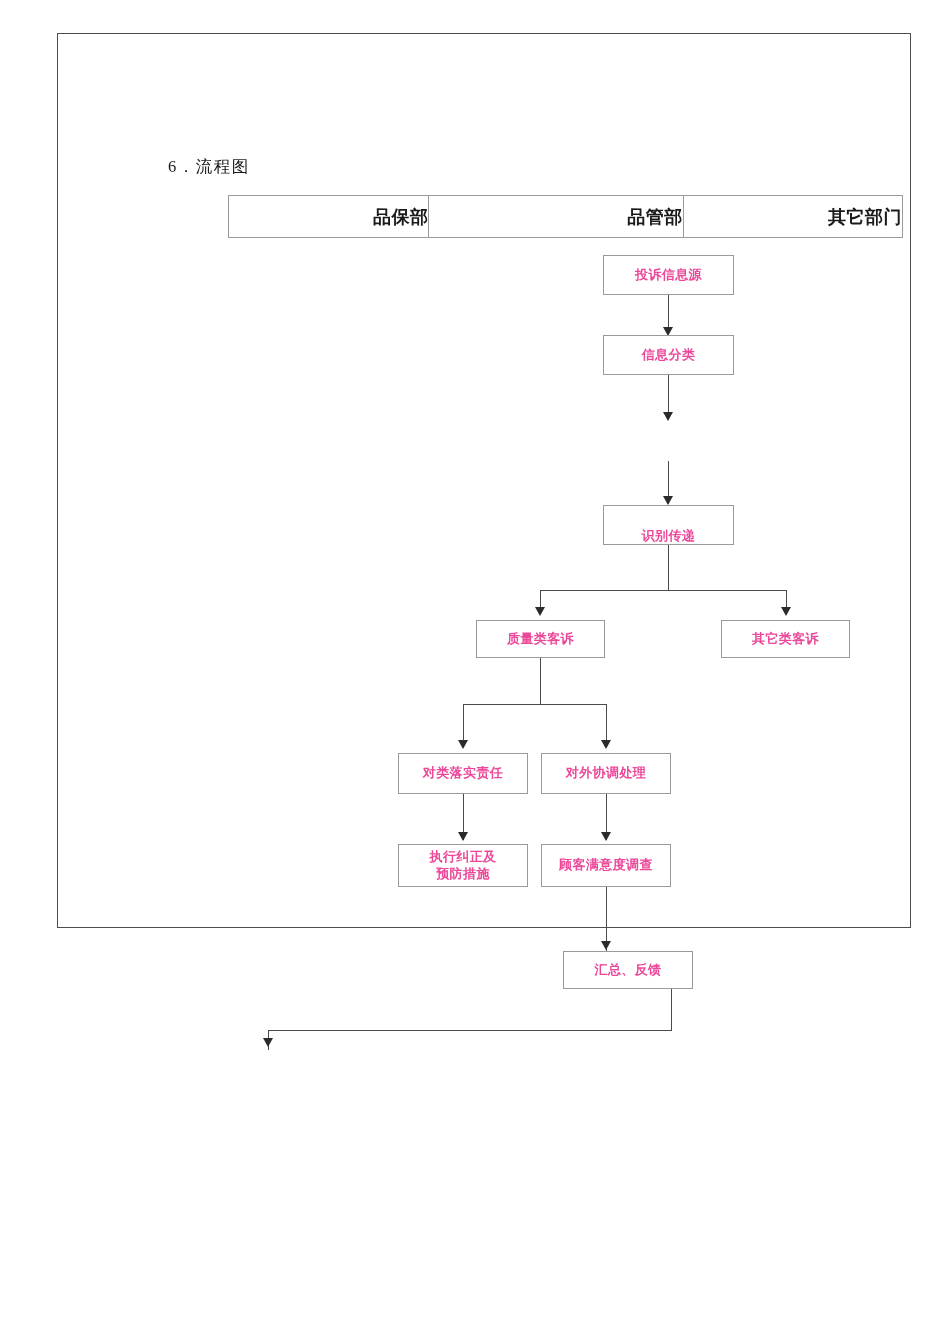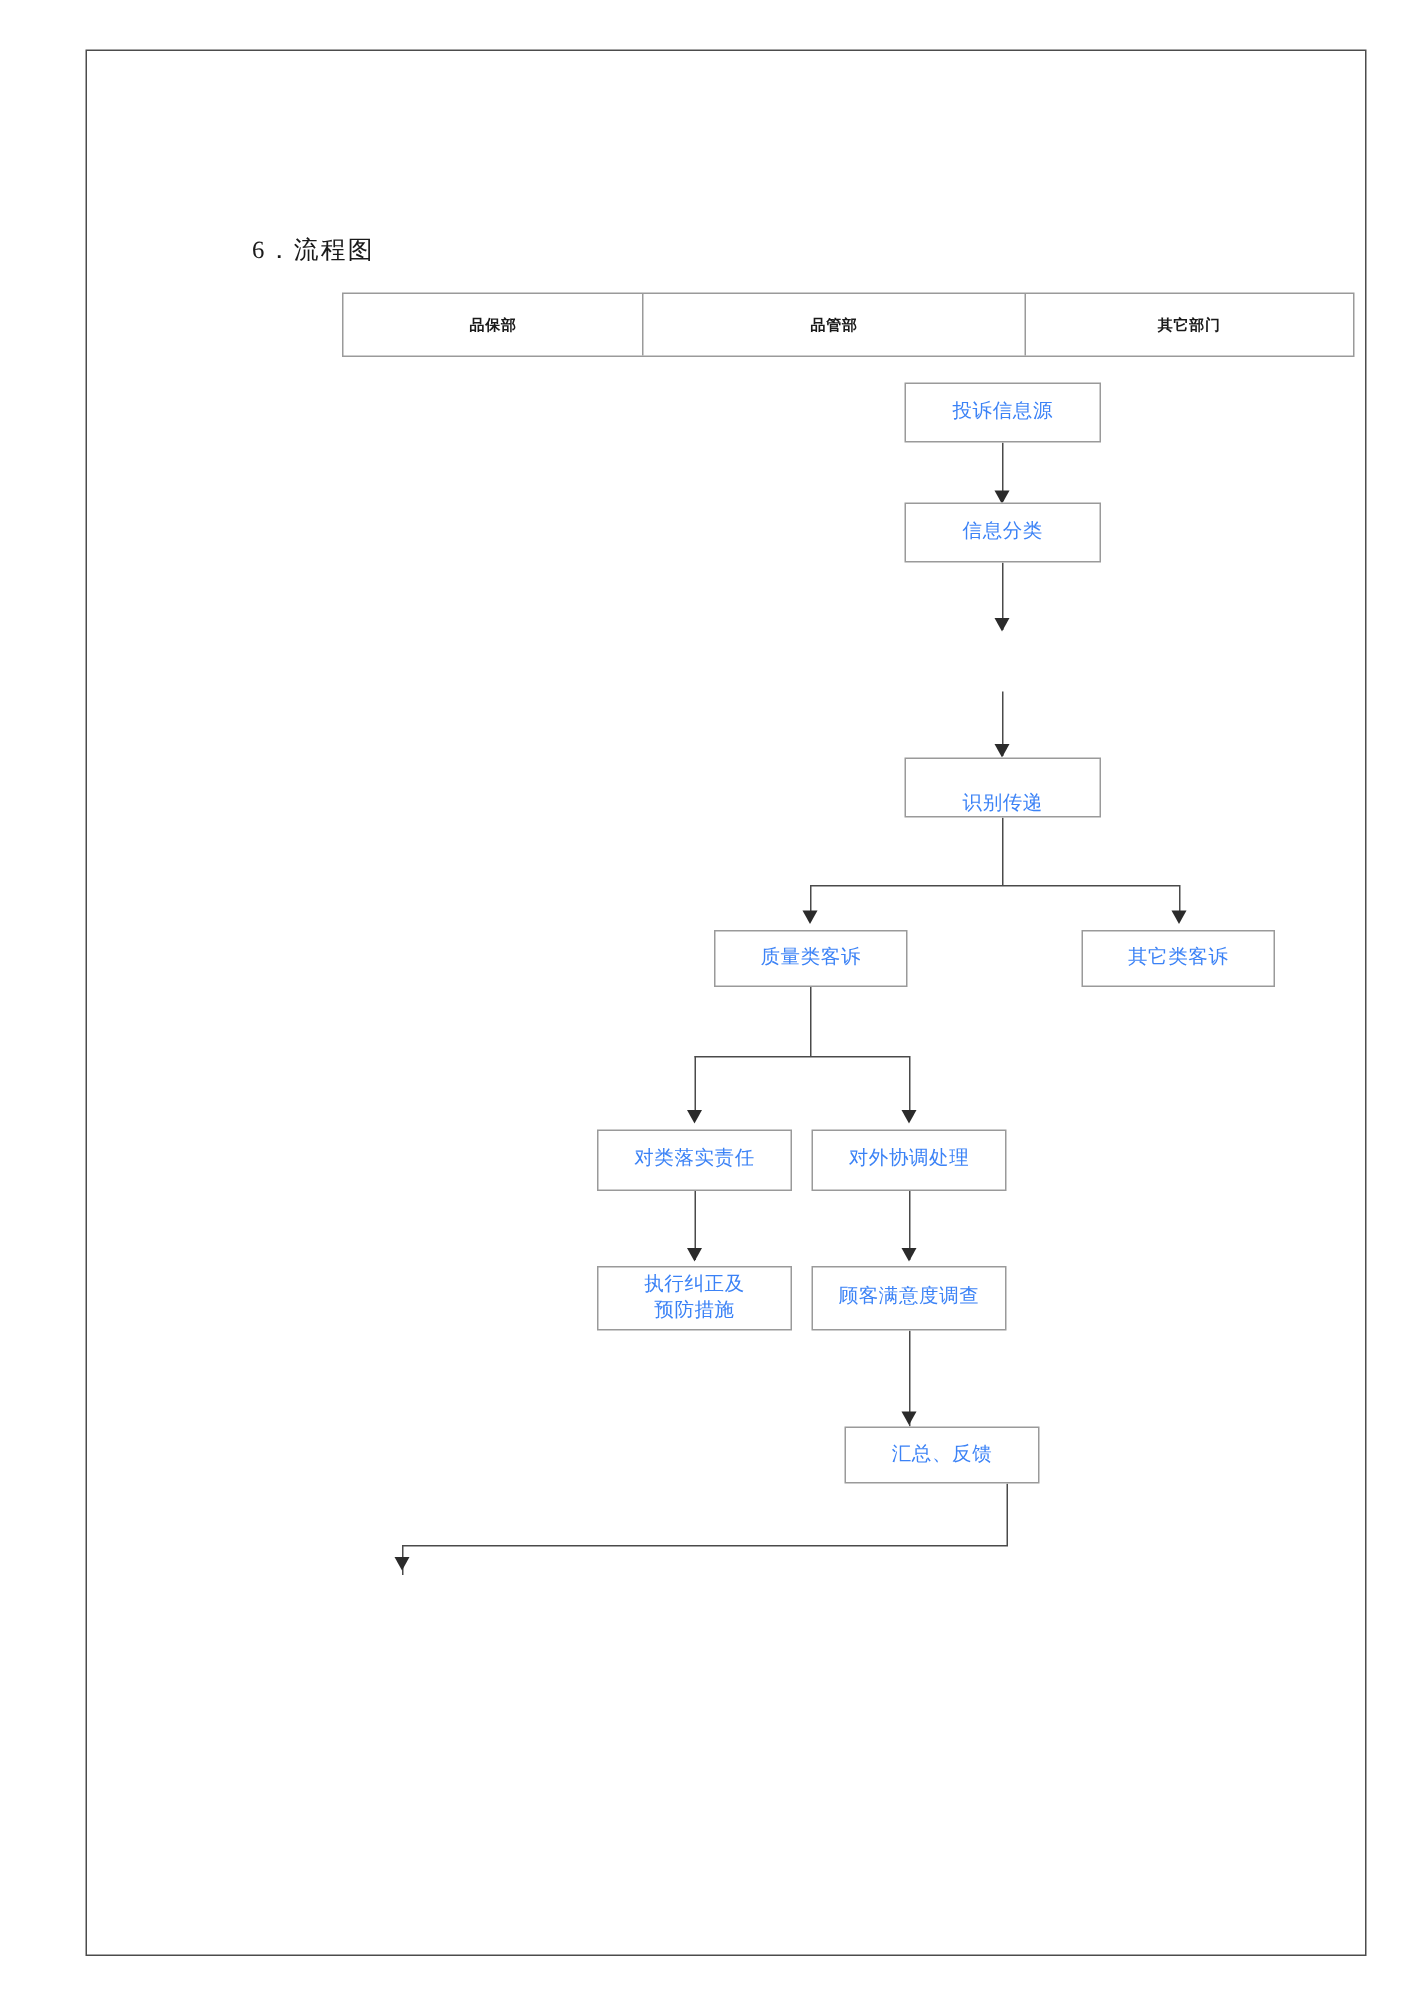--- a/index.html
+++ b/index.html
@@ -16,21 +16,21 @@
     height: 1344px;
     background: #ffffff;
     overflow: hidden;
   }
   
   #page-frame {
     position: absolute;
     left: 57px;
     top: 33px;
     width: 854px;
-    height: 1271px;
+    height: 895px;
     border: 1.5px solid #4c4c4c;
     box-sizing: border-box;
     background: #ffffff;
   }
   
   #section-title {
     position: absolute;
     left: 110px;
     top: 122px;
     font-family: "Liberation Serif", "DejaVu Serif", serif;
@@ -47,24 +47,24 @@
     width: 675px;
     height: 43px;
     display: flex;
     border: 1px solid #9a9a9a;
     box-sizing: border-box;
     background: #ffffff;
   }
   .lane-cell {
     display: flex;
     align-items: center;
-    justify-content: center;
+    justify-content: flex-end;
     box-sizing: border-box;
     font-family: "DejaVu Sans", "Liberation Sans", sans-serif;
-    font-size: 10px;
+    font-size: 18px;
     font-weight: 700;
     color: #1a1a1a;
     letter-spacing: 0.5px;
   }
   .lane-cell + .lane-cell {
     border-left: 1px solid #9a9a9a;
   }
   #lane-0 { width: 200px; }
   #lane-1 { width: 255px; }
   #lane-2 { width: 220px; }
@@ -74,22 +74,22 @@
     position: absolute;
     box-sizing: border-box;
     border: 1px solid #9a9a9a;
     background: #ffffff;
     display: flex;
     align-items: center;
     justify-content: center;
     text-align: center;
     font-family: "DejaVu Sans", "Liberation Sans", sans-serif;
     font-size: 13px;
-    font-weight: 400;
-    color: #3b82f6;
+    font-weight: 700;
+    color: #ec4899;
     line-height: 1.25;
     letter-spacing: 0.4px;
     z-index: 3;
   }
   .node-text { white-space: pre-line; }
 
   
   .conn-v, .conn-h {
     position: absolute;
     background: #4a4a4a;

